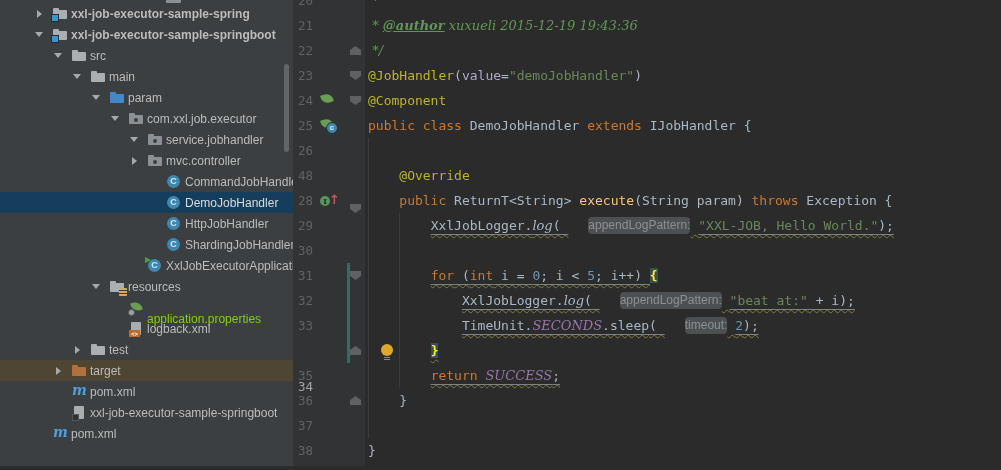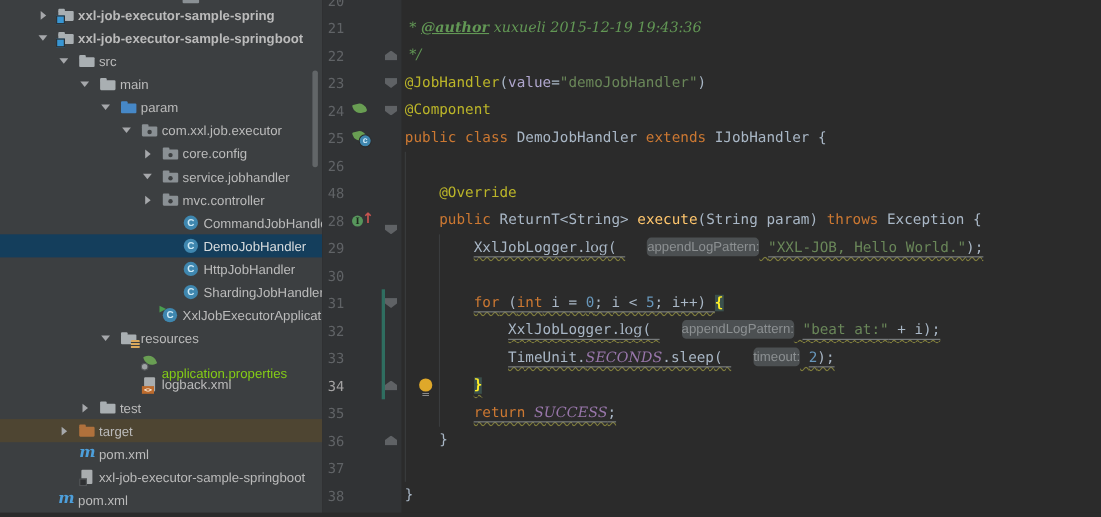--- a/index.html
+++ b/index.html
@@ -65,33 +65,33 @@
       font-family:"DejaVu Sans Mono",monospace;font-size:13px;}
   .gutter-bg{position:absolute;left:0;top:0;width:72px;height:470px;background:#313335;}
   .guide{position:absolute;width:1px;background:#3A3C3E;}
   .g1{left:75px;top:138px;height:300px;}
   .g2{left:106px;top:213px;height:175px;}
   .change-bar{position:absolute;left:54px;top:263px;width:3px;height:100px;background:#2F6E60;}
 
   .lines{position:absolute;left:0;top:-12px;width:708px;}
   .cline{position:relative;height:25px;line-height:25px;color:#A9B7C6;}
   .lnum{position:absolute;left:0;top:0;width:20px;text-align:right;color:#606366;font-size:12.5px;}
-  .lnum.cur{color:#A4A3A3;}
+  .lnum.cur{color:#A4A3A3;margin-top:36px;}
   .codetext{position:absolute;left:75px;top:0;white-space:pre;}
 
   .c-kw{color:#CC7832;}
   .c-def{color:#A9B7C6;}
   .c-ann{color:#BBB529;}
   .c-str{color:#6A8759;}
   .c-num{color:#6897BB;}
   .c-cmt{color:#629755;font-style:italic;font-family:"DejaVu Serif",serif;}
   .c-cmtb{color:#629755;font-style:italic;font-weight:bold;text-decoration:underline;
       font-family:"DejaVu Serif",serif;}
   .c-fld{color:#9876AA;font-style:italic;font-family:"DejaVu Serif",serif;}
-  .c-call{color:#A9B7C6;font-family:"DejaVu Serif",serif;}
+  .c-call{color:#A9B7C6;font-style:italic;font-family:"DejaVu Serif",serif;}
   .c-mth{color:#FFC66D;}
   .c-attr{color:#B0A7CE;}
   .hint{display:inline-block;background:#4C5052;color:#8C9092;border-radius:4px;padding:0 0;
       font:12px/17px "Liberation Sans",sans-serif;vertical-align:1px;margin-left:20px;}
   .warn{text-decoration:underline wavy #807D3B;text-decoration-skip-ink:none;
       text-underline-offset:4px;text-decoration-thickness:1px;}
   .u{text-decoration:underline;text-decoration-color:#7E8284;text-decoration-thickness:1px;}
   .bm{background:#3B514D;color:#FFEF28;font-weight:bold;}
 
   .fold{position:absolute;left:57px;top:8px;width:11px;height:9px;background:#5F6265;}
@@ -156,27 +156,20 @@
       </div>
 
       <div class="trow" style="padding-left:109px">
         <span class="arrow down"></span>
         <span class="tico ic-folder f-pkg">
             <span class="pkg-dot"></span>
           </span>
         <span class="tlabel">com.xxl.job.executor</span>
       </div>
 
-      <div class="trow" style="padding-left:128px">
-        <span class="arrow right"></span>
-        <span class="tico ic-folder f-pkg">
-            <span class="pkg-dot"></span>
-          </span>
-        <span class="tlabel">core.config</span>
-      </div>
 
       <div class="trow" style="padding-left:128px">
         <span class="arrow down"></span>
         <span class="tico ic-folder f-pkg">
             <span class="pkg-dot"></span>
           </span>
         <span class="tlabel">service.jobhandler</span>
       </div>
 
       <div class="trow" style="padding-left:128px">

